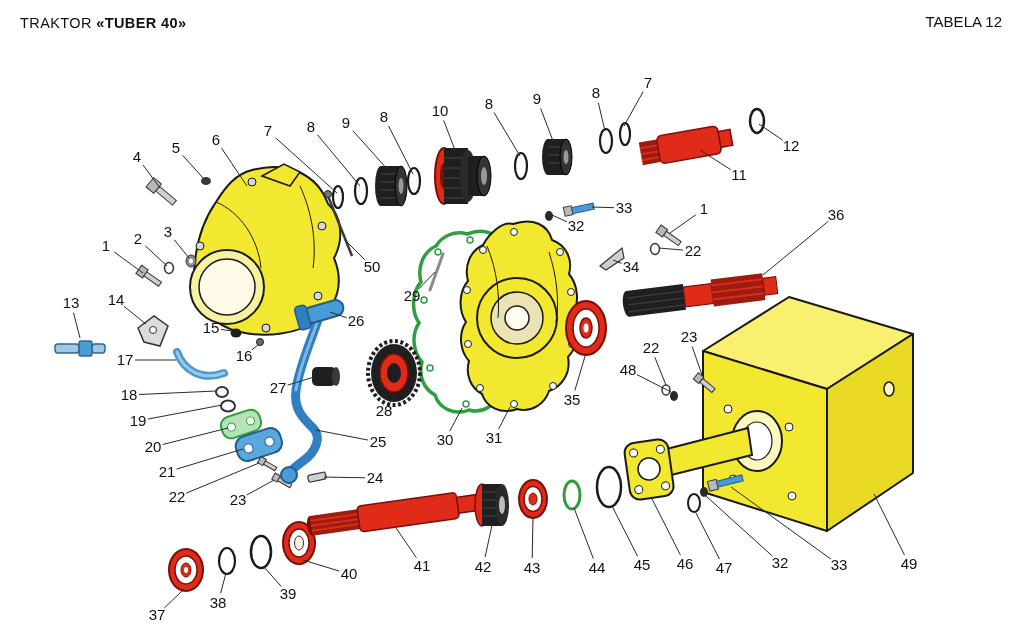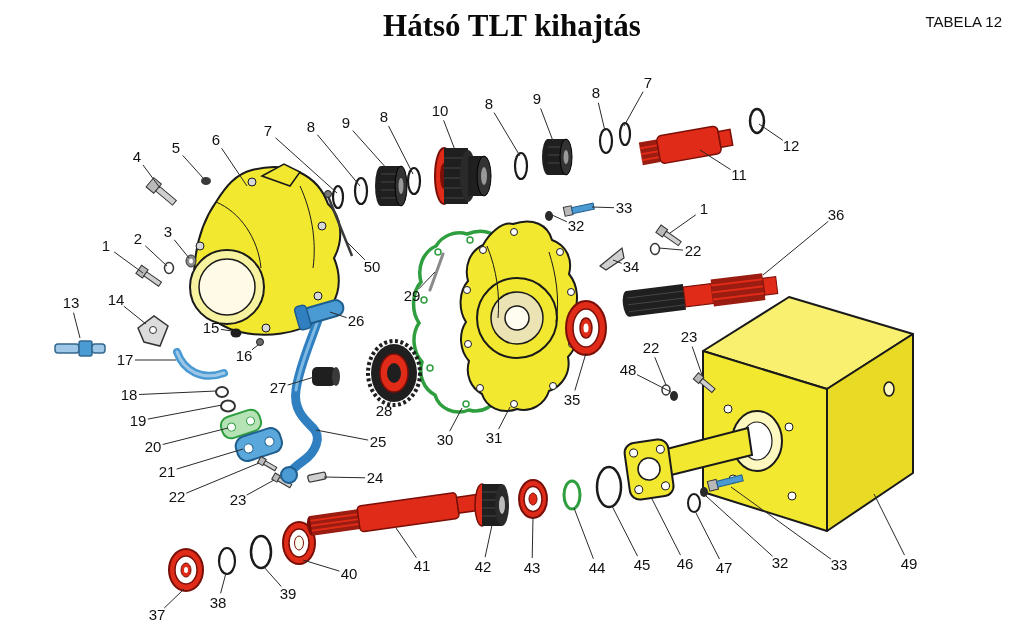--- a/index.html
+++ b/index.html
@@ -12,21 +12,24 @@
   .tabela{position:absolute;right:22px;top:13px;font-size:15px;}
   svg.diagram{position:absolute;left:0;top:0;width:1024px;height:641px;}
   .callout{font-family:"Liberation Sans",sans-serif;font-size:15px;fill:#111;text-anchor:middle;}
   .leader{stroke:#2a2a2a;stroke-width:1;fill:none;}
 </style>
 </head>
 <body>
 
 <div class="page">
 
-  <h1 class="page-title">Hátsó TLT kihajtás</h1>
+  <div class="brand">
+    <span>TRAKTOR</span>
+    <b>«TUBER  40»</b>
+  </div>
   <div class="tabela">TABELA 12</div>
 
   <svg class="diagram" viewBox="0 0 1024 641">
 
     <g>
       <path d="M703,351 L789,297 L913,334 L827,389 Z" fill="#f8f06e" stroke="#1a1a1a" stroke-width="2" stroke-linejoin="round"></path>
       <path d="M703,351 L827,389 L827,531 L703,492 Z" fill="#f2e830" stroke="#1a1a1a" stroke-width="2" stroke-linejoin="round"></path>
       <path d="M827,389 L913,334 L913,473 L827,531 Z" fill="#e8da25" stroke="#1a1a1a" stroke-width="2" stroke-linejoin="round"></path>
       <ellipse cx="757" cy="441" rx="25" ry="30" fill="#fdf7c0" stroke="#1a1a1a" stroke-width="2"></ellipse>
       <ellipse cx="757" cy="441" rx="15" ry="19" fill="#ffffff" stroke="#1a1a1a" stroke-width="1.2"></ellipse>

